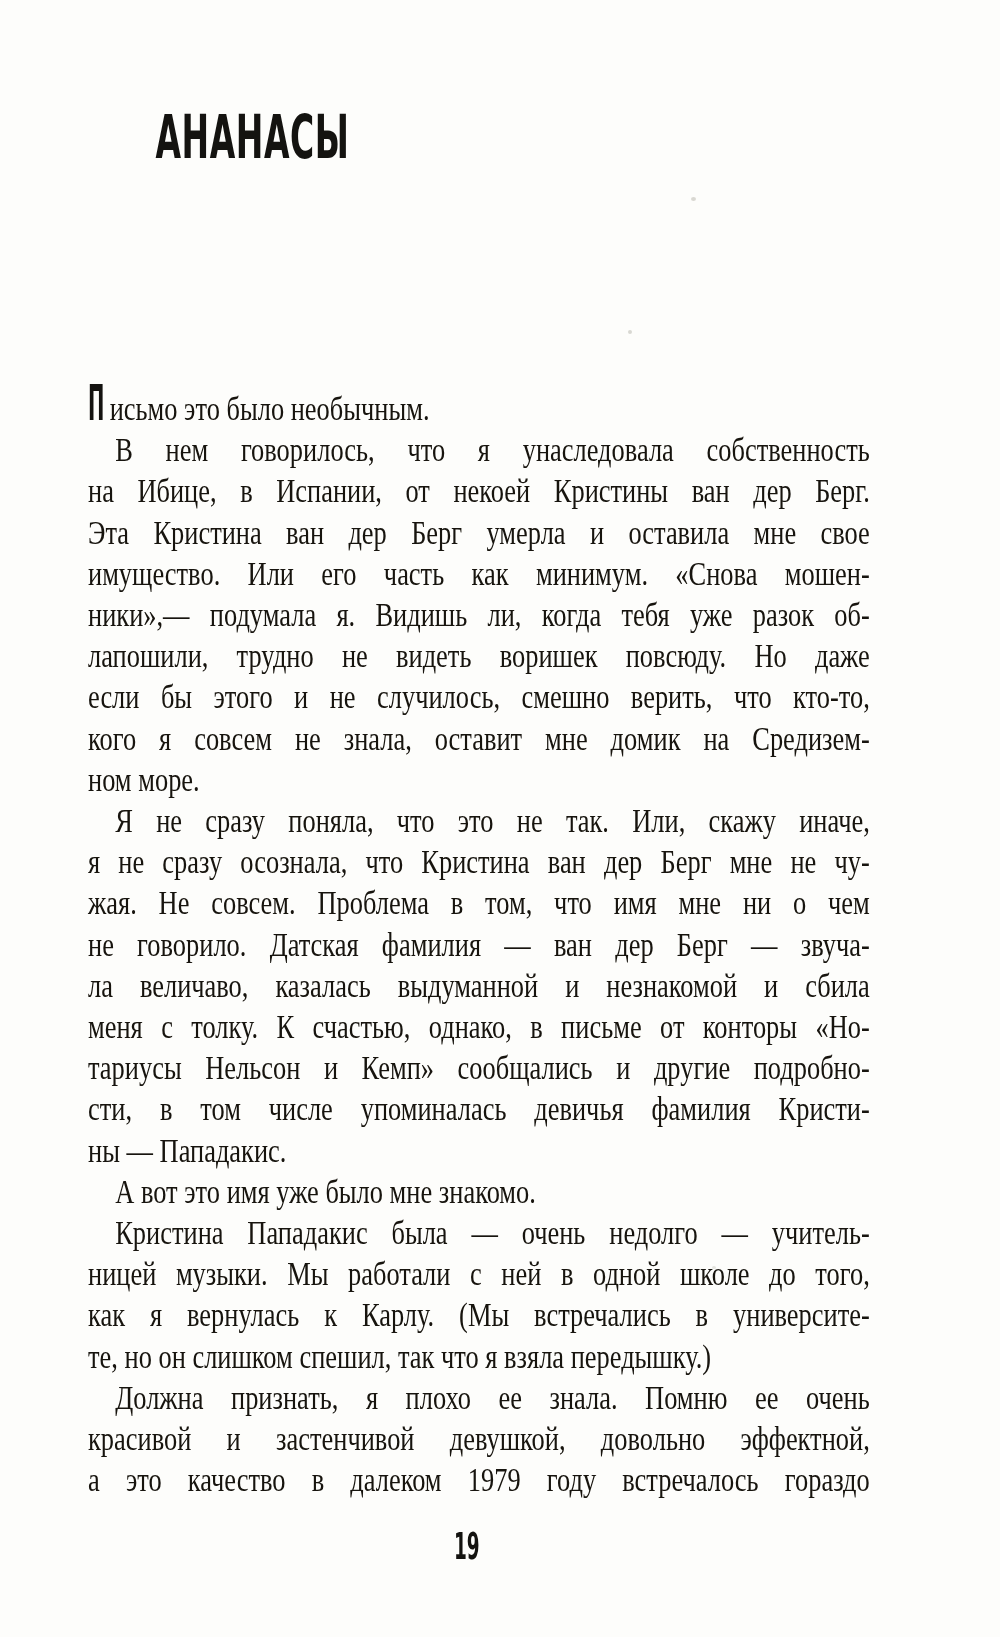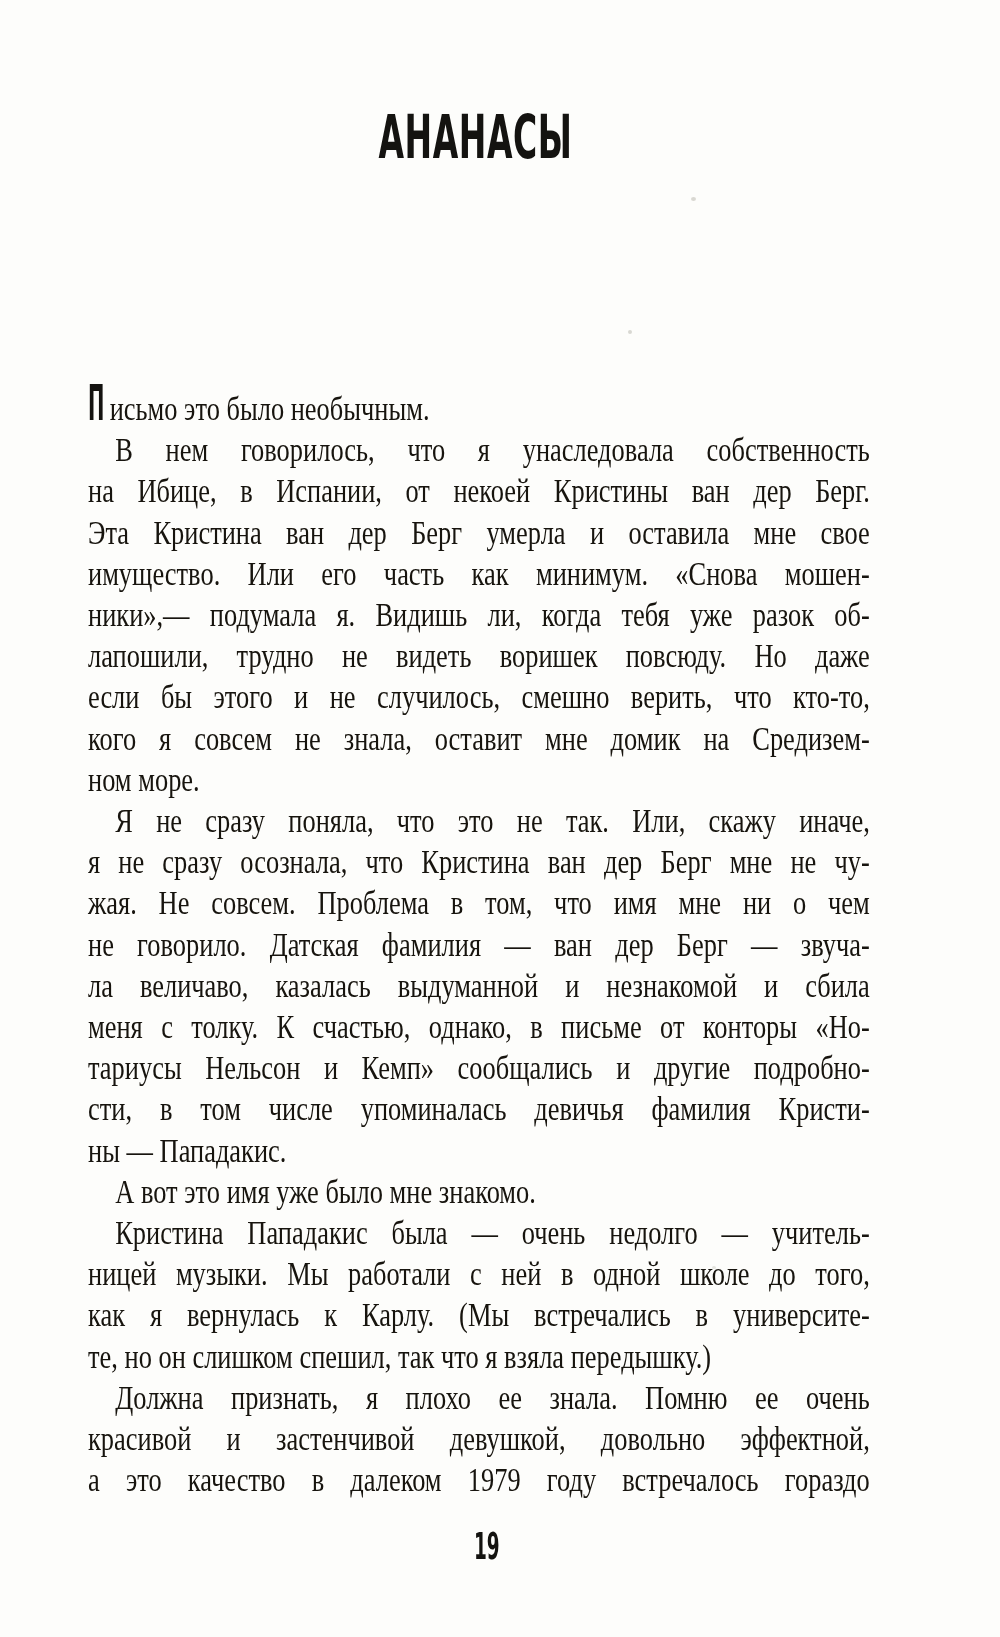--- a/index.html
+++ b/index.html
@@ -11,24 +11,24 @@
     color: #17140e;
     overflow: hidden;
   }
   .page {
     position: absolute;
     inset: 0;
   }
   
   .title {
     position: absolute;
-    left: 84px;
+    left: 76px;
     top: 111px;
     width: 782px;
-    text-align: center;
+    text-align: left;
   }
   .title .condensed {
     display: inline-block;
     font-family: "DejaVu Sans", sans-serif;
     font-weight: bold;
     font-size: 60px;
     line-height: 52px;
     letter-spacing: 1px;
     transform: scaleX(0.55);
     transform-origin: 50% 100%;
@@ -59,21 +59,21 @@
     font-size: 49px;
     line-height: 30px;
     transform: scaleX(0.5);
     transform-origin: 0 100%;
     margin-right: -14px;
     color: #141310;
   }
   
   .folio {
     position: absolute;
-    left: 96px;
+    left: 76px;
     top: 1532px;
     width: 782px;
     text-align: center;
   }
   .folio .condensed {
     display: inline-block;
     font-family: "DejaVu Sans", sans-serif;
     font-weight: bold;
     font-size: 37px;
     line-height: 30px;

